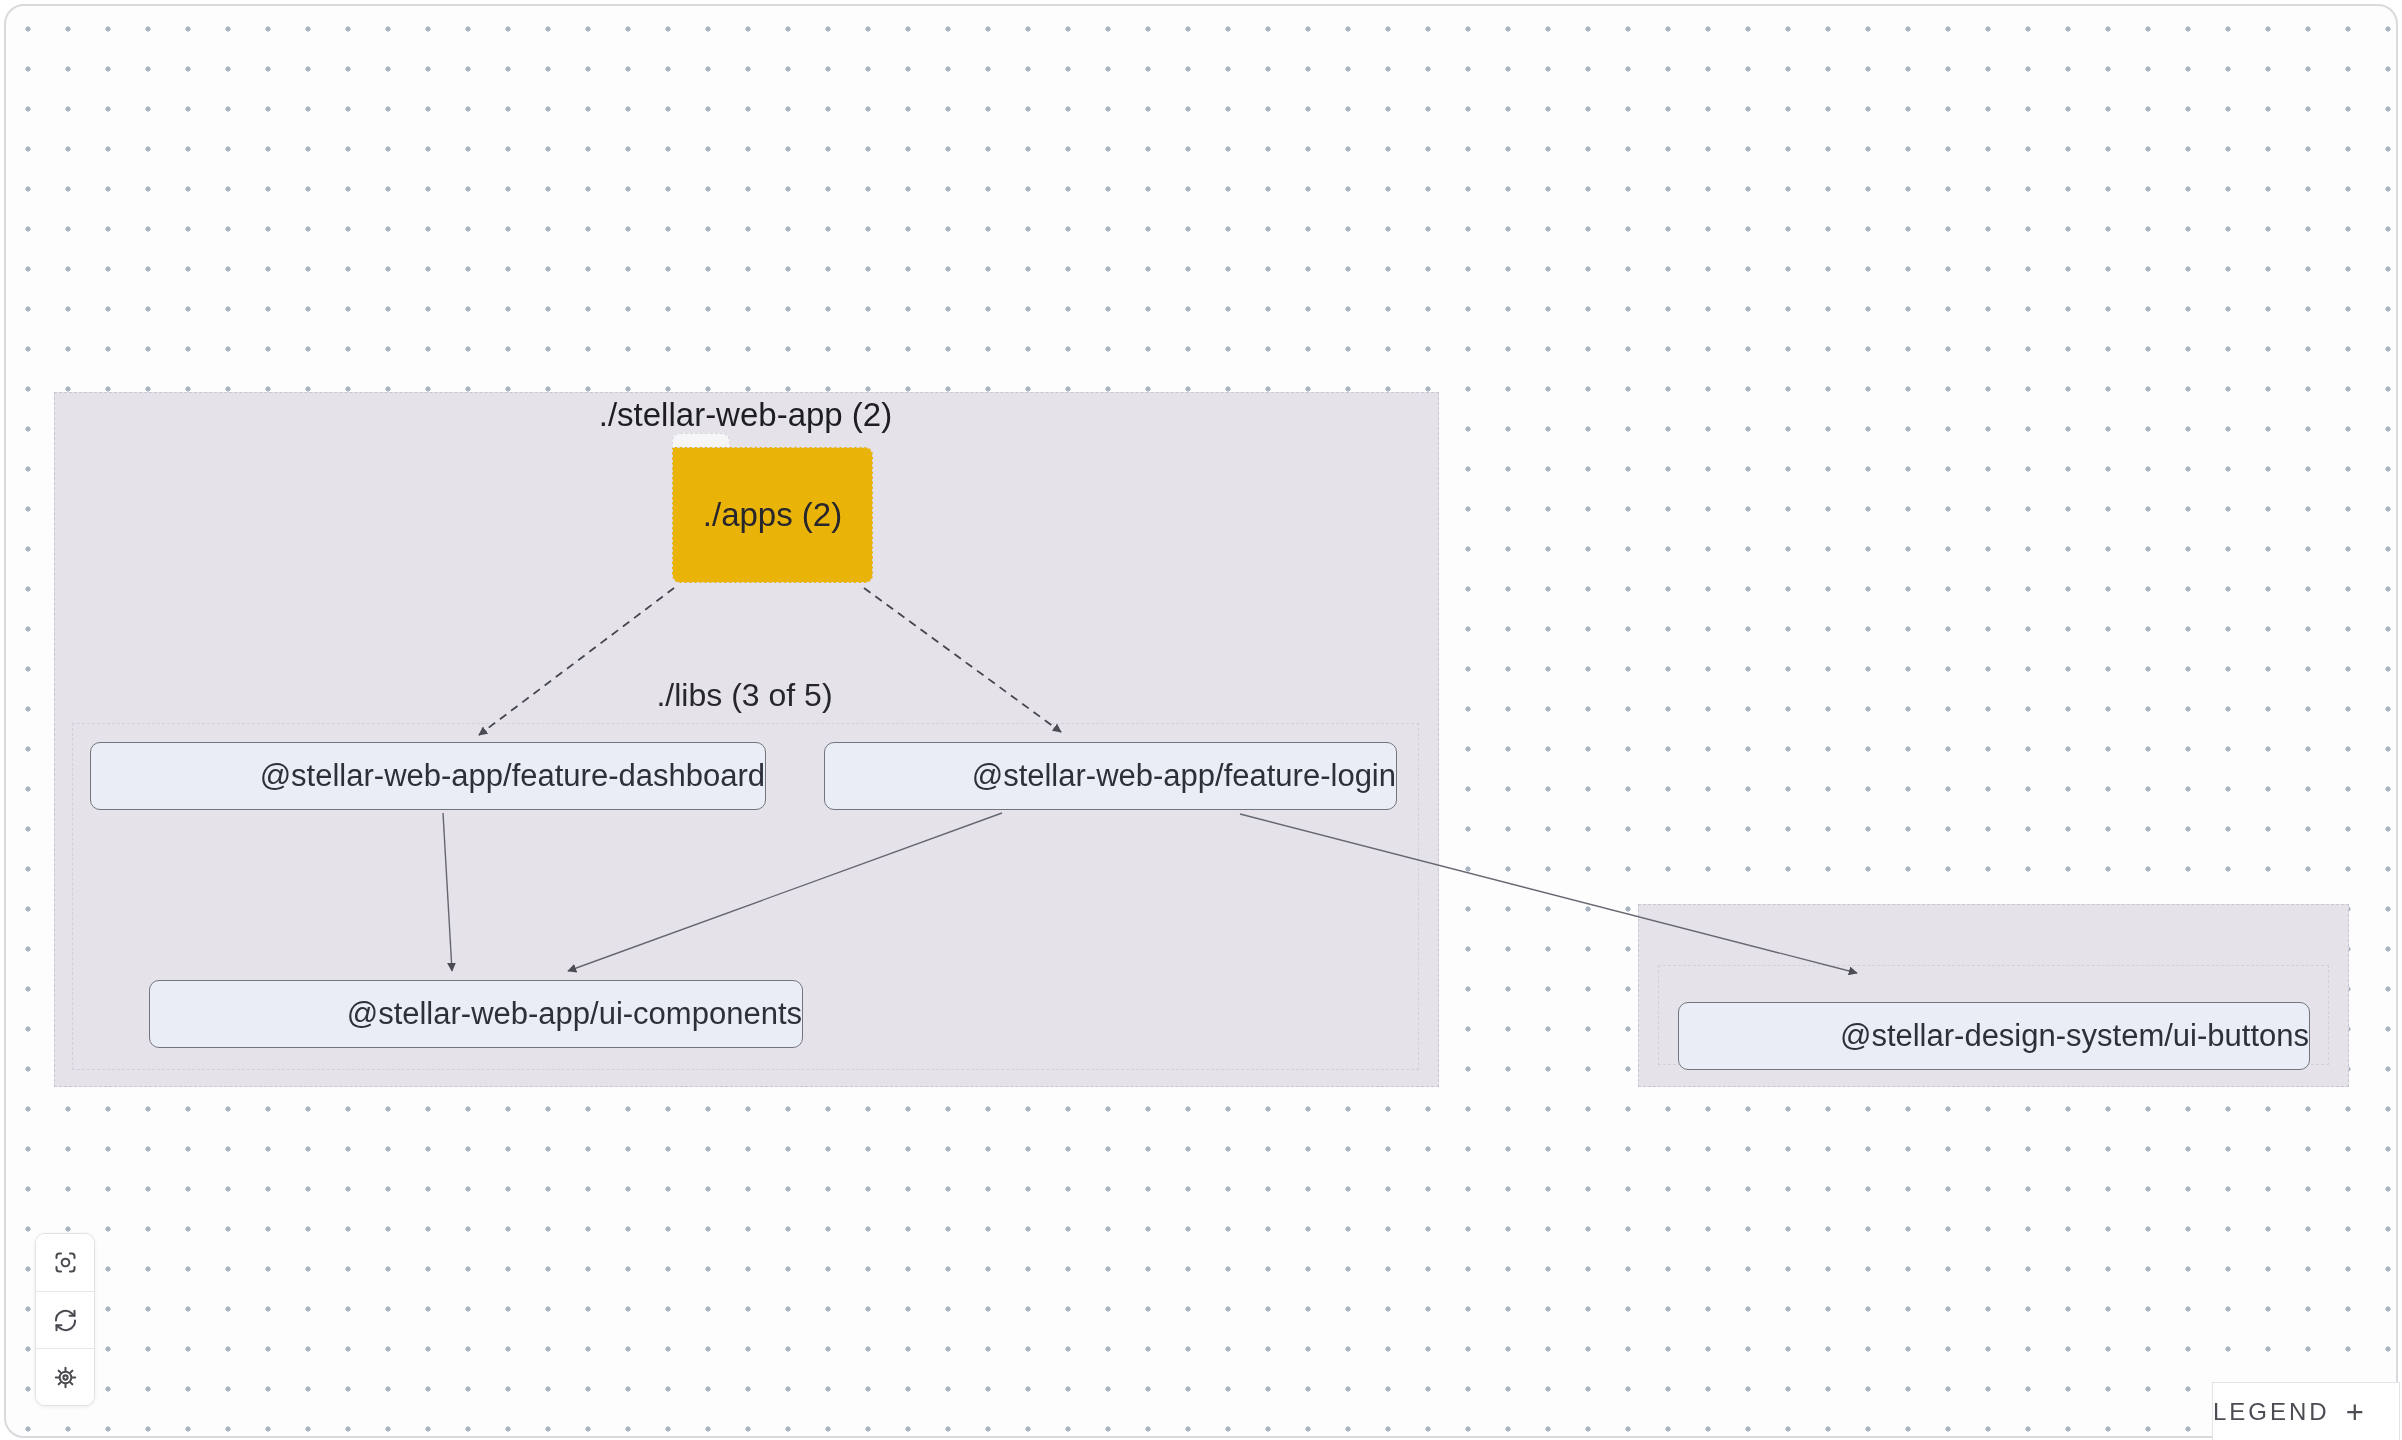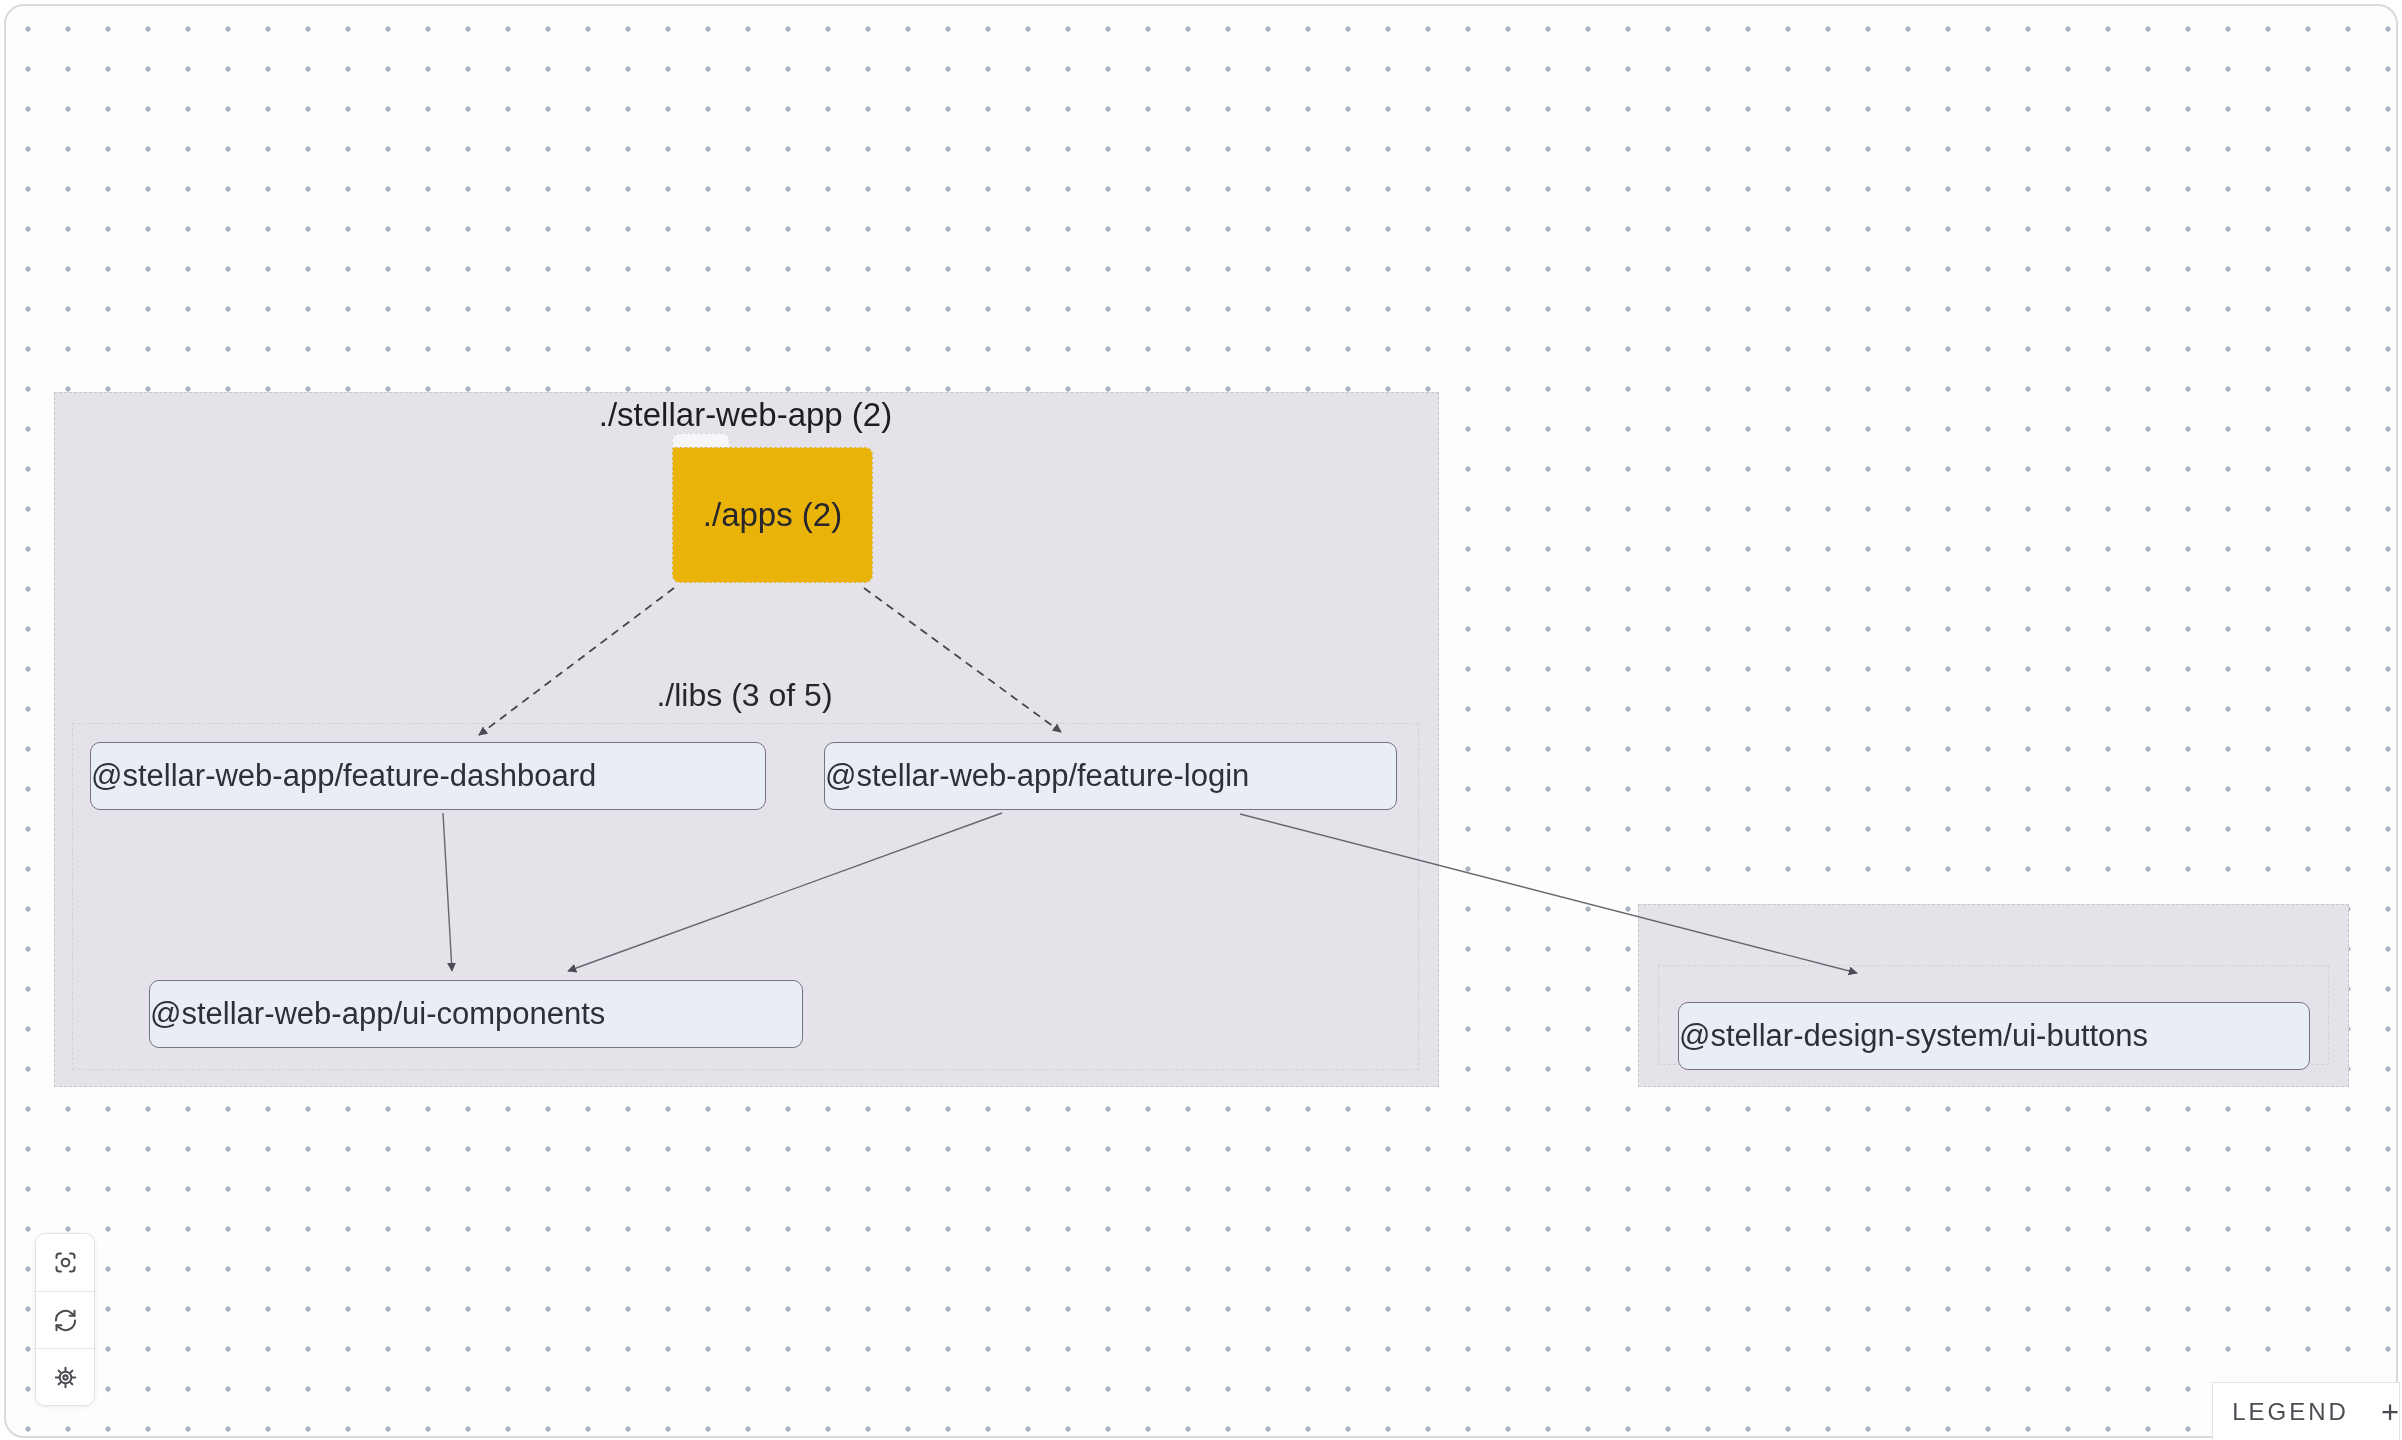--- a/index.html
+++ b/index.html
@@ -35,37 +35,37 @@
   
   .folder{position:absolute;left:672px;top:433px;width:201px;height:150px;z-index:4;cursor:pointer;}
   .folder .tab{position:absolute;left:0;top:0;width:56px;height:22px;background:#f6f5f8;
     border:1px dashed #d9d6de;border-bottom:none;border-radius:8px 8px 0 0;}
   .folder .fbody{position:absolute;left:0;top:14px;right:0;bottom:0;background:#eab308;
     border:1px dashed #d9d6de;border-radius:0 8px 8px 8px;display:flex;align-items:center;justify-content:center;}
   .folder .flabel{font-size:33px;color:#26262c;white-space:nowrap;}
 
   
   .pnode{position:absolute;z-index:4;background:#e9edf6;border:1.4px solid #74747f;border-radius:10px;
-    display:flex;align-items:center;justify-content:flex-start;cursor:pointer;box-sizing:border-box;}
+    display:flex;align-items:center;justify-content:flex-end;cursor:pointer;box-sizing:border-box;}
   .pnode .nlabel{font-size:31px;color:#2d3038;white-space:nowrap;}
   .n-dashboard{left:90px;top:742px;width:676px;height:68px;}
   .n-login{left:824px;top:742px;width:573px;height:68px;}
   .n-uicomp{left:149px;top:980px;width:654px;height:68px;}
   .n-uibtn{left:1678px;top:1002px;width:632px;height:68px;}
 
   
   .toolbar{position:absolute;left:35px;top:1233px;width:58px;z-index:10;background:#ffffff;
     border:1px solid #e2e2e6;border-radius:10px;box-shadow:0 1px 4px rgba(0,0,0,0.07);overflow:hidden;}
   .tbtn{width:100%;height:57px;display:flex;align-items:center;justify-content:center;background:#ffffff;border:none;padding:0;cursor:pointer;}
   .tbtn + .tbtn{border-top:1px solid #e7e7ea;}
   .tbtn svg{stroke:#4a4a50;fill:none;stroke-width:1.8;stroke-linecap:round;stroke-linejoin:round;}
 
   
   .legend{position:absolute;left:2212px;top:1382px;width:186px;height:58px;z-index:10;background:#ffffff;
-    border:1px solid #e4e4e8;border-bottom:none;display:flex;align-items:center;justify-content:flex-end;gap:32px;cursor:pointer;}
+    border:1px solid #e4e4e8;border-bottom:none;display:flex;align-items:center;justify-content:flex-start;gap:16px;cursor:pointer;}
   .legend .ltext{font-size:24px;letter-spacing:3px;color:#4c4c54;}
   .legend .lplus{font-size:31px;font-weight:300;color:#4c4c54;line-height:1;}
 </style>
 </head>
 <body>
 
 <div class="stage">
   <div class="canvas"></div>
 
   <div class="group g-webapp"></div>

